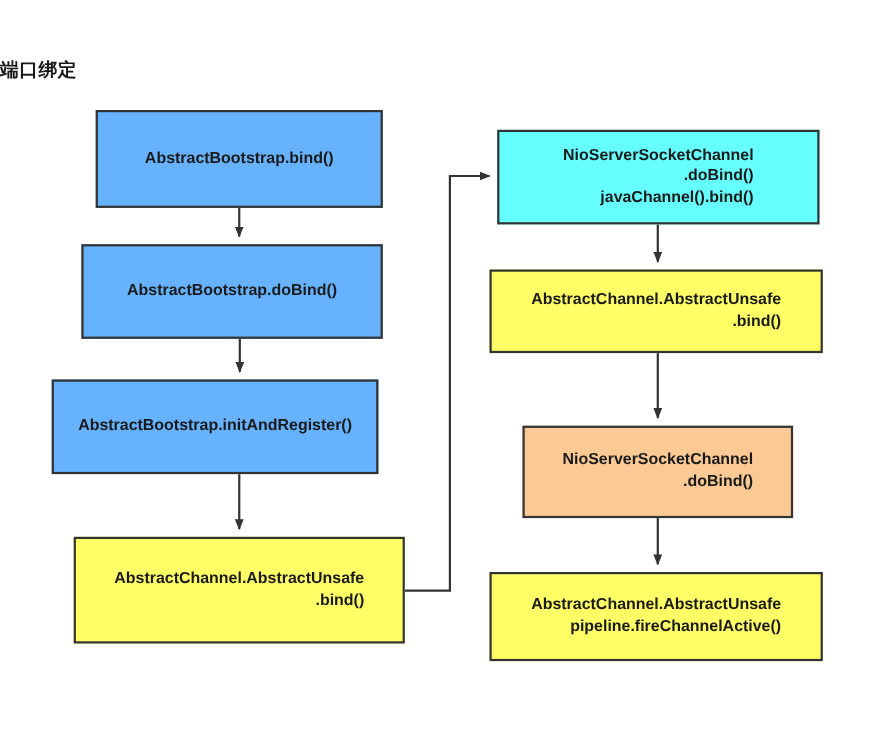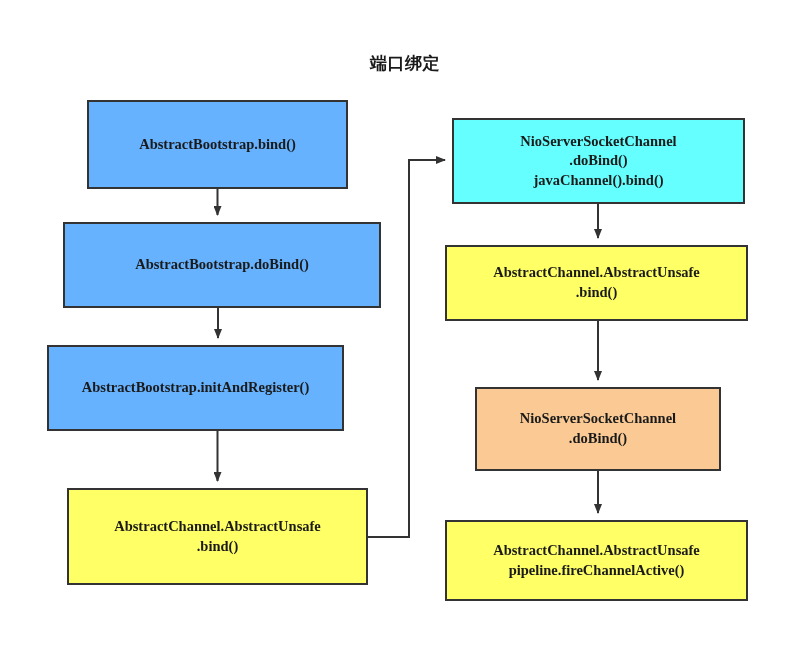--- a/index.html
+++ b/index.html
@@ -22,41 +22,39 @@
     left: 0;
     top: 0;
     width: 810px;
     height: 665px;
   }
   .diagram-title {
     position: absolute;
     left: 0;
     top: 52px;
     width: 810px;
-    text-align: center;
     font-size: 17px;
     font-weight: bold;
     color: #1a1a1a;
     letter-spacing: 0.5px;
   }
   .node {
     position: absolute;
     box-sizing: border-box;
     border: 2px solid #333333;
     display: flex;
     align-items: center;
     justify-content: center;
-    text-align: center;
+    text-align: right;
     font-size: 14.5px;
     font-weight: bold;
     color: #1a1a1a;
     line-height: 1.35;
     padding: 2px 4px;
     white-space: pre-line;
-    font-family: Liberation Serif, serif;
   }
 </style>
 </head>
 <body>
 
 <div id="canvas">
 
   <svg id="edges" viewBox="0 0 810 665" xmlns="http://www.w3.org/2000/svg">
     <defs>
       <marker id="arrow" markerWidth="10" markerHeight="8" refX="9" refY="4" orient="auto" markerUnits="userSpaceOnUse">
@@ -71,21 +69,21 @@
         <path d="M 598 204 L 598 238" fill="none" stroke="#333333" stroke-width="2" stroke-linejoin="miter" marker-end="url(#arrow)"></path>
         <path d="M 598 321 L 598 380" fill="none" stroke="#333333" stroke-width="2" stroke-linejoin="miter" marker-end="url(#arrow)"></path>
         <path d="M 598 471 L 598 513" fill="none" stroke="#333333" stroke-width="2" stroke-linejoin="miter" marker-end="url(#arrow)"></path>
       </g>
   </svg>
 
   <div class="diagram-title">端口绑定</div>
 
   <div id="node-layer">
       <div class="node" style="left: 87px; top: 100px; width: 261px; height: 89px; background: rgb(102, 178, 255); border-color: rgb(51, 51, 51); color: rgb(26, 26, 26);">AbstractBootstrap.bind()</div>
-      <div class="node" style="left: 63px; top: 222px; width: 318px; height: 86px; background: rgb(102, 178, 255); border-color: rgb(51, 51, 51); color: rgb(26, 26, 26);">AbstractBootstrap.doBind()</div>
+      <div class="node" style="left: 74px; top: 222px; width: 274px; height: 86px; background: rgb(102, 178, 255); border-color: rgb(51, 51, 51); color: rgb(26, 26, 26);">AbstractBootstrap.doBind()</div>
       <div class="node" style="left: 47px; top: 345px; width: 297px; height: 86px; background: rgb(102, 178, 255); border-color: rgb(51, 51, 51); color: rgb(26, 26, 26);">AbstractBootstrap.initAndRegister()</div>
       <div class="node" style="left: 67px; top: 488px; width: 301px; height: 97px; background: rgb(255, 255, 102); border-color: rgb(51, 51, 51); color: rgb(26, 26, 26);">AbstractChannel.AbstractUnsafe
 .bind()</div>
       <div class="node" style="left: 452px; top: 118px; width: 293px; height: 86px; background: rgb(102, 255, 255); border-color: rgb(51, 51, 51); color: rgb(26, 26, 26);">NioServerSocketChannel
 .doBind()
 javaChannel().bind()</div>
       <div class="node" style="left: 445px; top: 245px; width: 303px; height: 76px; background: rgb(255, 255, 102); border-color: rgb(51, 51, 51); color: rgb(26, 26, 26);">AbstractChannel.AbstractUnsafe
 .bind()</div>
       <div class="node" style="left: 475px; top: 387px; width: 246px; height: 84px; background: rgb(250, 201, 148); border-color: rgb(51, 51, 51); color: rgb(26, 26, 26);">NioServerSocketChannel
 .doBind()</div>

